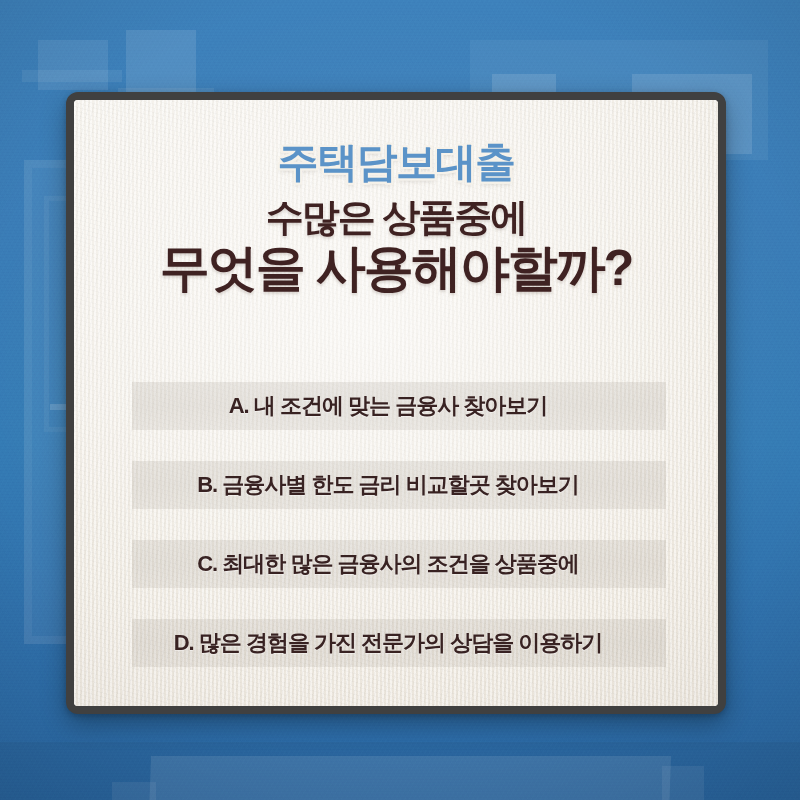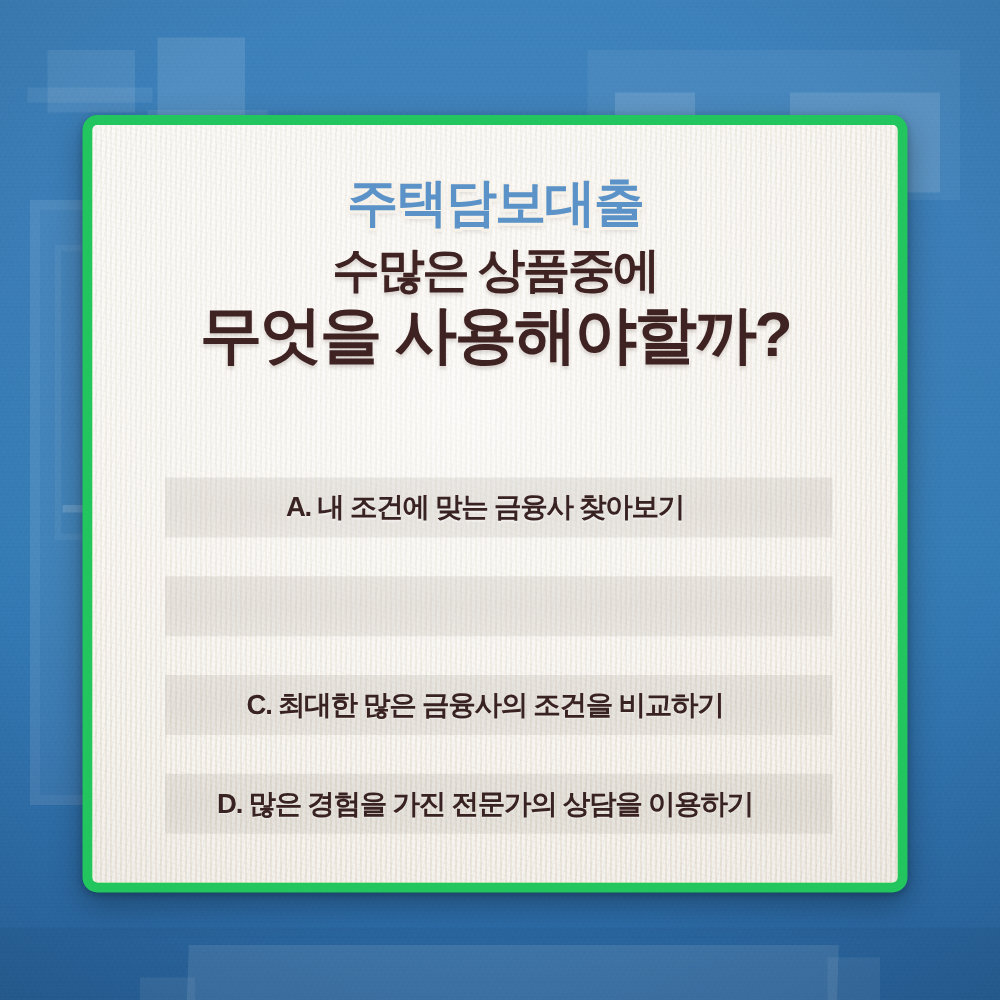--- a/index.html
+++ b/index.html
@@ -87,23 +87,23 @@
                      background: rgba(0,0,0,.045); }
 
   
   .card {
     position: absolute;
     left: 66px;
     top: 92px;
     width: 660px;
     height: 622px;
     box-sizing: border-box;
-    border: 8px solid #22c55e;
+    border: 8px solid #404040;
     border-radius: 12px;
-    background: #fef9c3;
+    background: #ffffff;
     box-shadow: 0 10px 26px rgba(0,0,0,.30),
                 0 2px 6px rgba(0,0,0,.22);
     overflow: hidden;
   }
   .card-paper {
     position: absolute;
     inset: 0;
     background:
       repeating-linear-gradient(104deg, rgba(0,0,0,.022) 0 1px, rgba(0,0,0,0) 1px 5px),
       repeating-linear-gradient(16deg,  rgba(0,0,0,.018) 0 1px, rgba(0,0,0,0) 1px 4px),
@@ -240,25 +240,26 @@
 
       <div class="options">
 
         <div class="option-row">
           <div class="option-band"></div>
           <span class="option-text">A. 내 조건에 맞는 금융사 찾아보기</span>
         </div>
 
         <div class="option-row">
           <div class="option-band"></div>
-        </div>
-
-        <div class="option-row">
-          <div class="option-band"></div>
-          <span class="option-text">C. 최대한 많은 금융사의 조건을 비교하기</span>
+          <span class="option-text">B. 금융사별 한도 금리 비교할곳 찾아보기</span>
+        </div>
+
+        <div class="option-row">
+          <div class="option-band"></div>
+          <span class="option-text">C. 최대한 많은 금융사의 조건을 상품중에</span>
         </div>
 
         <div class="option-row">
           <div class="option-band"></div>
           <span class="option-text">D. 많은 경험을 가진 전문가의 상담을 이용하기</span>
         </div>
 
       </div>
 
     </div>

